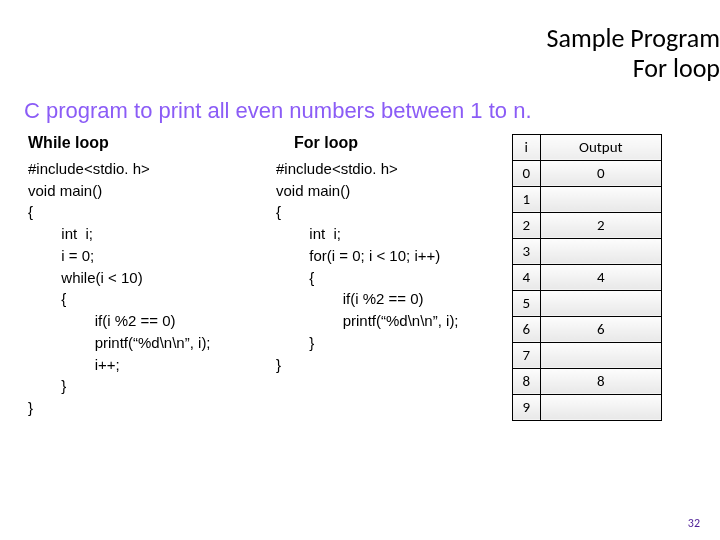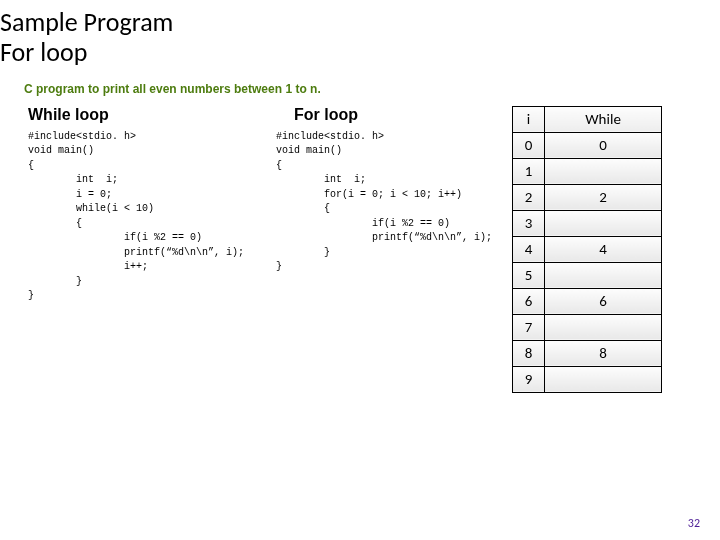--- a/index.html
+++ b/index.html
@@ -6,30 +6,30 @@
   body {
     margin: 0;
     width: 720px;
     height: 540px;
     background: #fff;
     font-family: Arial, sans-serif;
     position: relative;
     color: #000;
   }
   .title {
-    text-align: left;
+    text-align: right;
     font-family: Calibri, Arial, sans-serif;
     font-size: 26px;
     line-height: 1.15;
-    padding-top: 8px;
+    padding-top: 24px;
   }
   .subtitle {
-    color: #4d7c0f;
-    font-size: 12px;
-    font-weight: bold;
+    color: #8b5cf6;
+    font-size: 22px;
+    font-weight: normal;
     font-family: Arial, sans-serif;
     padding: 14px 0 0 24px;
   }
   .cols {
     display: flex;
     padding: 10px 0 0 0;
   }
   .col-left {
     width: 270px;
     padding-left: 28px;
@@ -43,22 +43,22 @@
     padding-left: 2px;
   }
   .colhead {
     font-weight: bold;
     font-size: 16px;
     font-family: Arial, sans-serif;
     margin-bottom: 6px;
   }
   .colhead.mid { padding-left: 18px; }
   .code {
-    font-family: Liberation Mono, monospace;
-    font-size: 10px;
+    font-family: Liberation Sans, sans-serif;
+    font-size: 15px;
     white-space: pre;
     line-height: 1.45;
   }
   .tbl {
     border-collapse: collapse;
     width: 150px;
   }
   .tbl th, .tbl td {
     border: 1px solid #000;
     font-family: Calibri, Arial, sans-serif;
@@ -121,21 +121,21 @@
                 printf(“%d\n\n”, i);
         }
 }</div>
   </div>
 
   <div class="col-right">
     <table class="tbl">
       <thead>
         <tr>
           <th>i</th>
-          <th>While</th>
+          <th>Output</th>
         </tr>
       </thead>
       <tbody>
         <tr>
             <td>0</td>
             <td>0</td>
           </tr>
         <tr>
             <td>1</td>
             <td class="empty"></td>

